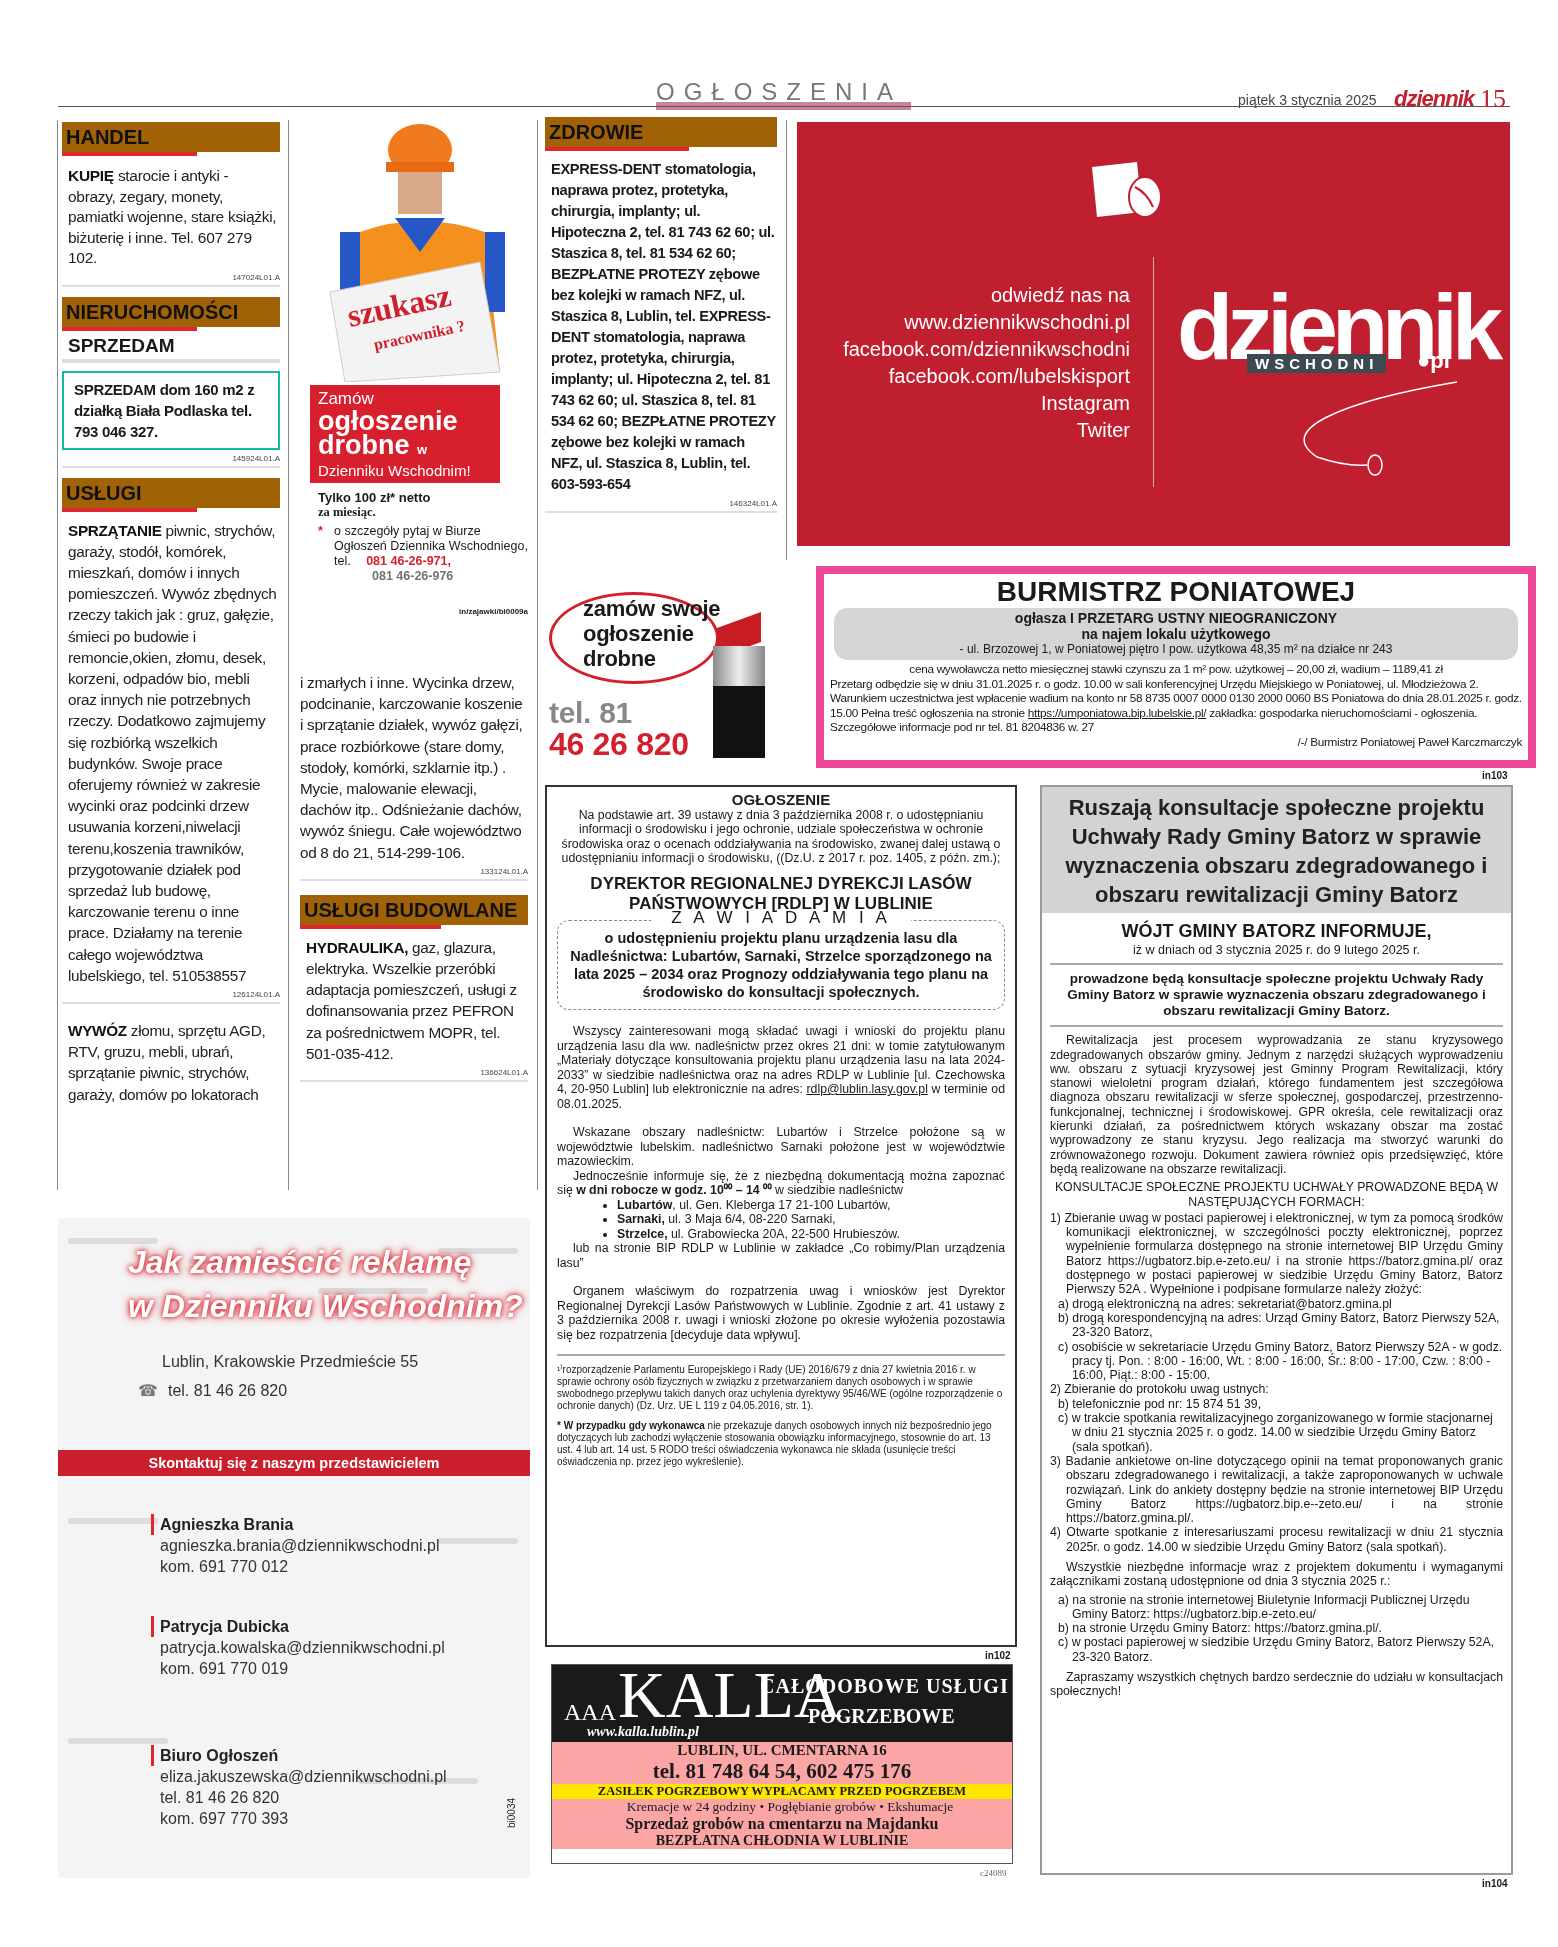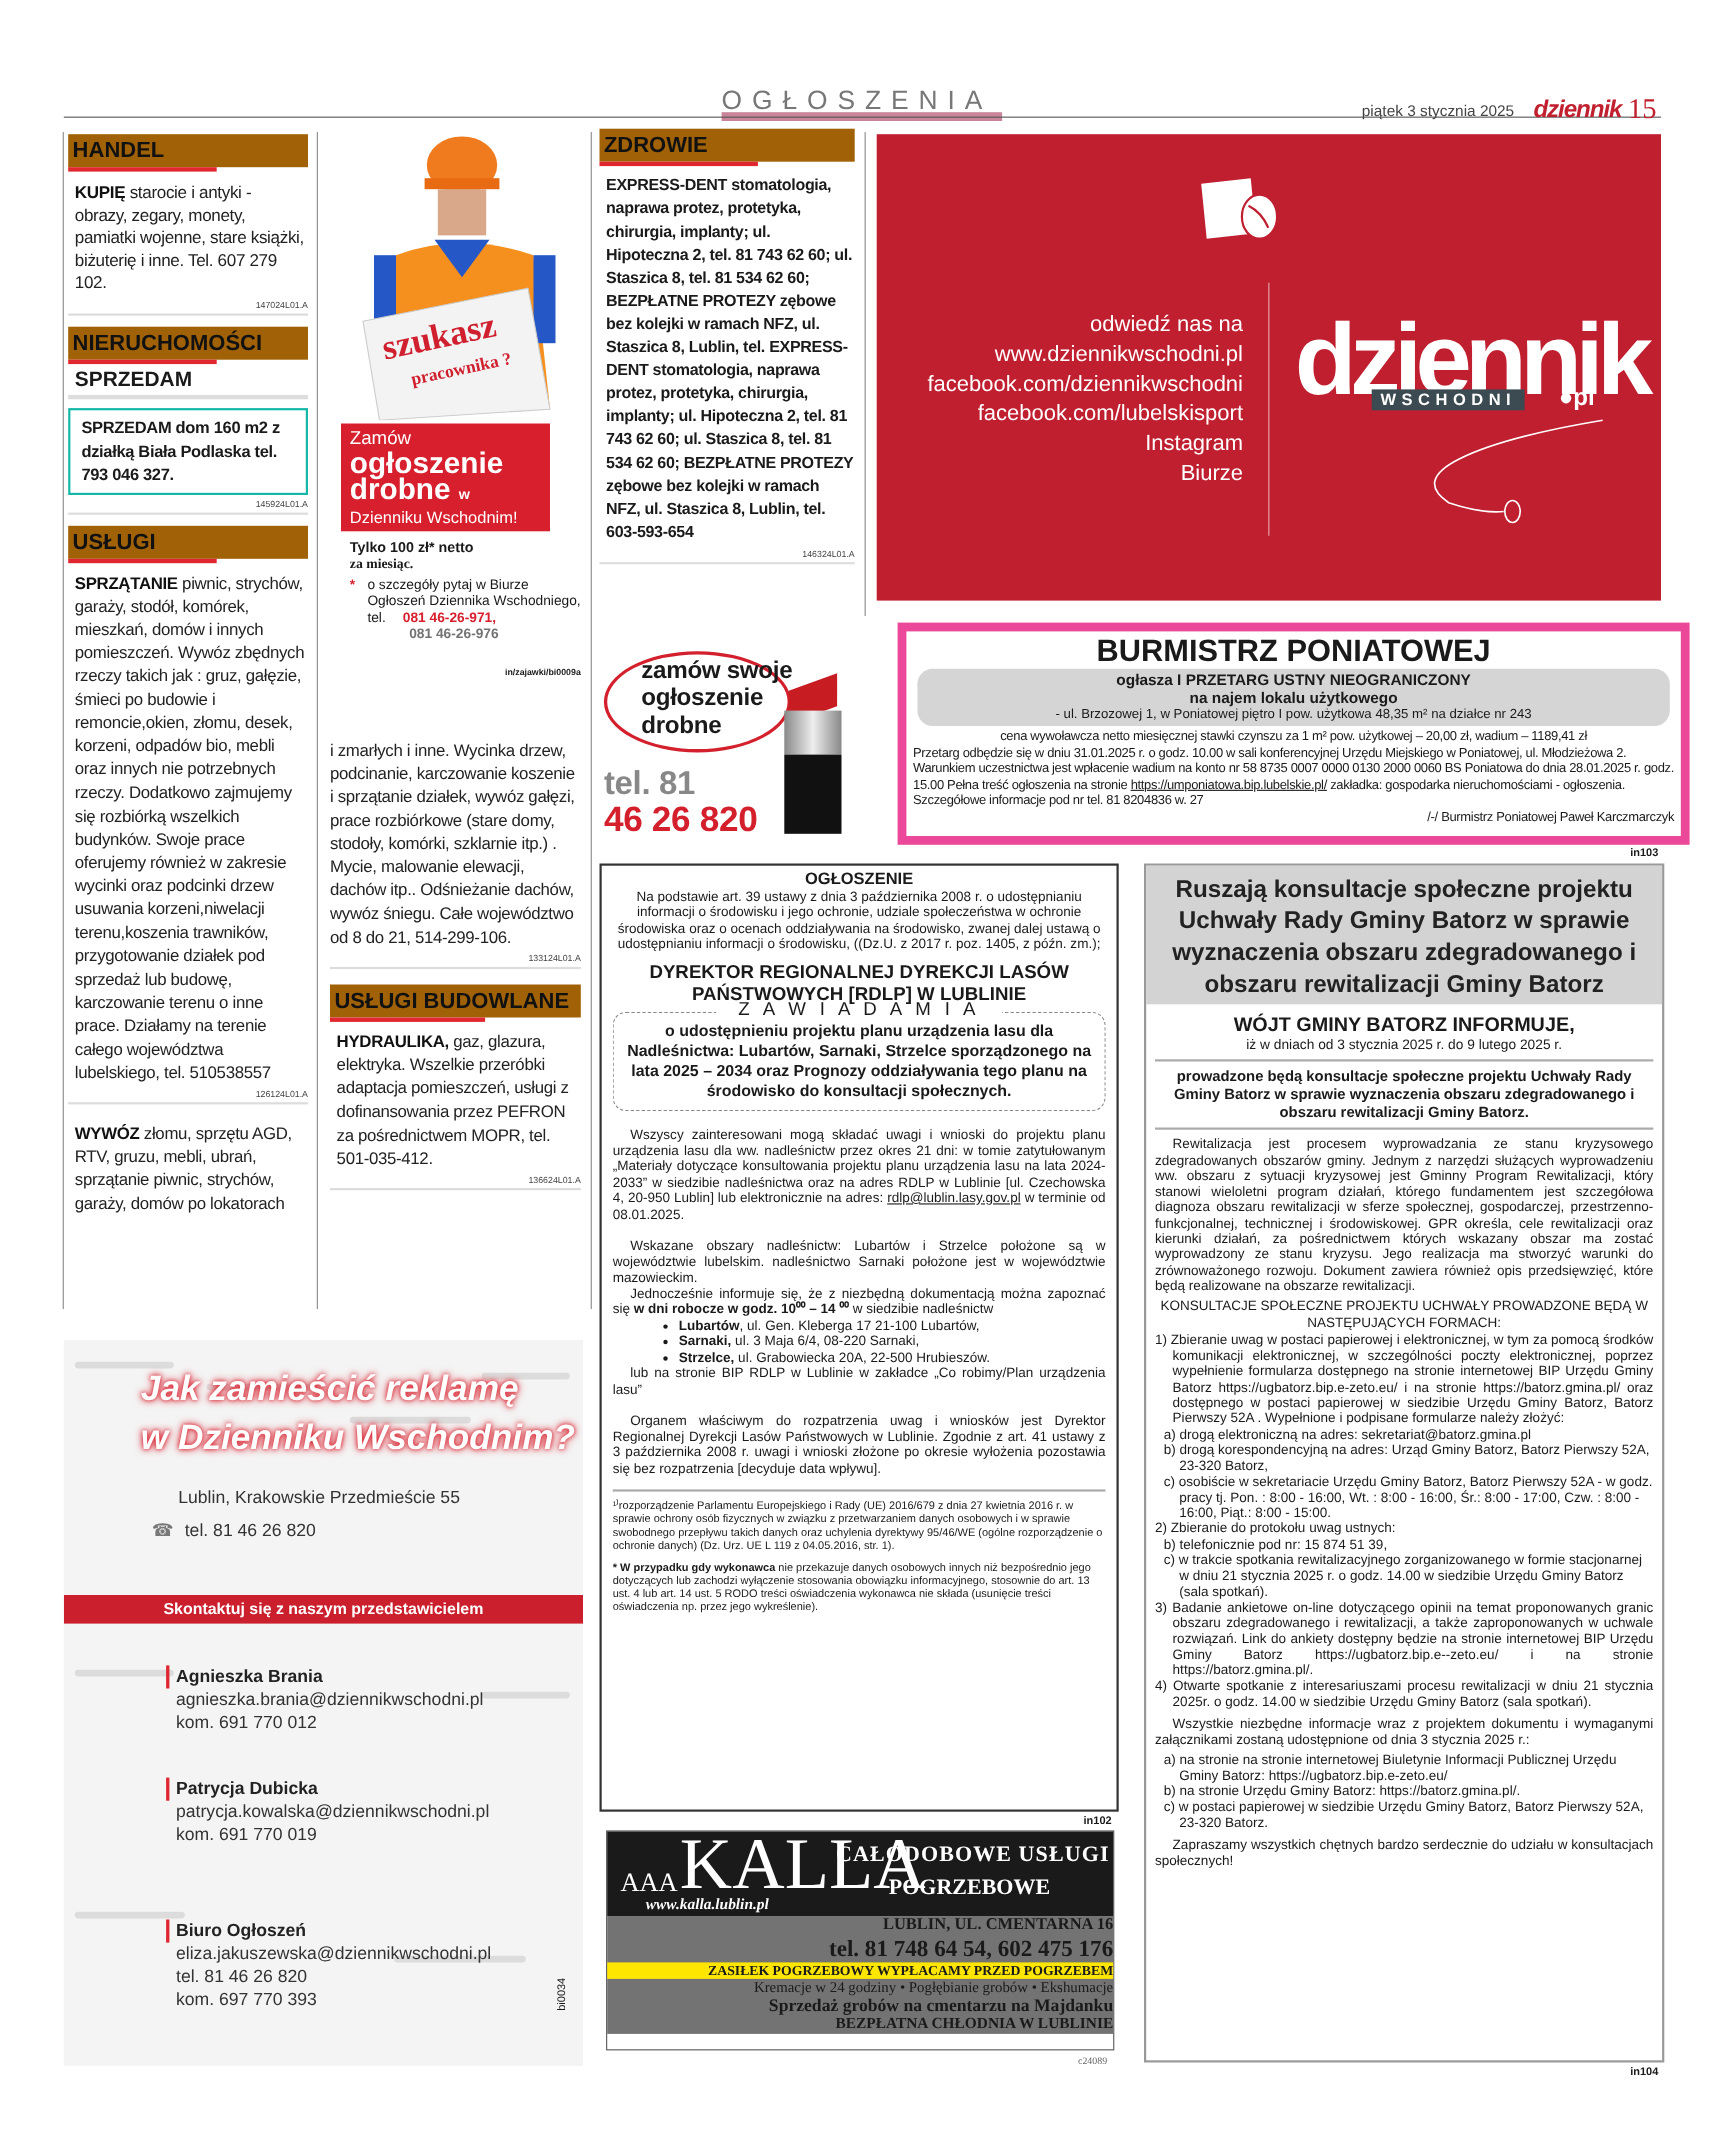--- a/index.html
+++ b/index.html
@@ -46,21 +46,21 @@
   
   #batorz { left: 1040px; top: 785px; width: 473px; height: 1090px; border: 2px solid #999; background: #fff; }
   #batorz-head { background: #d3d3d3; padding: 6px 8px 4px; text-align: center; font-weight: bold; font-size: 22px; line-height: 29px; color: #222; }
   #batorz-body { padding: 6px 8px; font-size: 12.3px; line-height: 14.3px; }
   .indent-a { padding-left: 22px; text-indent: -14px; }
   .num { padding-left: 16px; text-indent: -16px; }
 
   
   #kalla { left: 551px; top: 1664px; width: 462px; height: 200px; border: 1px solid #555; font-family: "Liberation Serif", serif; }
   #kalla-top { background: #1a1a1a; color: #fff; height: 77px; position: relative; }
-  #kalla-mid { background: #737373; text-align: right; }
+  #kalla-mid { background: #fca5a5; text-align: center; }
 
   
   #contact { left: 58px; top: 1218px; width: 472px; height: 660px; background: #f4f4f4; overflow: hidden; }
   .blur-line { position: absolute; height: 6px; background: #dcdcdc; border-radius: 3px; }
   #contact-bar { left: 0; top: 232px; width: 472px; height: 26px; background: #cb1f2d; color: #fff; font-weight: bold; text-align: center; line-height: 26px; font-size: 14.5px; }
   .person { position: absolute; left: 102px; font-size: 16px; line-height: 21px; color: #333; }
   .person .pname { font-weight: bold; color: #222; border-left: 3px solid #e0262f; padding-left: 6px; margin-left: -9px; }
 </style>
 </head>
 <body>
@@ -168,21 +168,21 @@
     <ellipse cx="58" cy="40" rx="16" ry="20" fill="#fff" stroke="#c01f30" stroke-width="2"></ellipse>
     <path d="M48 30 Q60 36 66 50" stroke="#c01f30" fill="none" stroke-width="2"></path>
   </svg>
   <div class="abs" id="banner-divider"></div>
   <div class="abs" id="visit">
     <div><b>odwiedź nas</b><span> na</span></div>
     <div>www.dziennikwschodni.pl</div>
     <div>facebook.com/dziennikwschodni</div>
     <div>facebook.com/lubelskisport</div>
     <div>Instagram</div>
-    <div>Biurze</div>
+    <div>Twiter</div>
   </div>
   <div class="abs" id="brand">dziennik</div>
   <div class="abs" id="brand-sub">WSCHODNI</div>
   <div class="abs" id="brand-pl">●pl</div>
   <svg class="abs" style="left:450px;top:255px;" width="220" height="100" viewBox="0 0 220 100">
     <path d="M210 5 Q120 20 80 40 Q40 60 70 80 Q100 90 120 88" stroke="#fff" fill="none" stroke-width="1.5"></path>
     <ellipse cx="128" cy="88" rx="7" ry="10" fill="none" stroke="#fff" stroke-width="1.5"></ellipse>
   </svg>
 </div>
 

